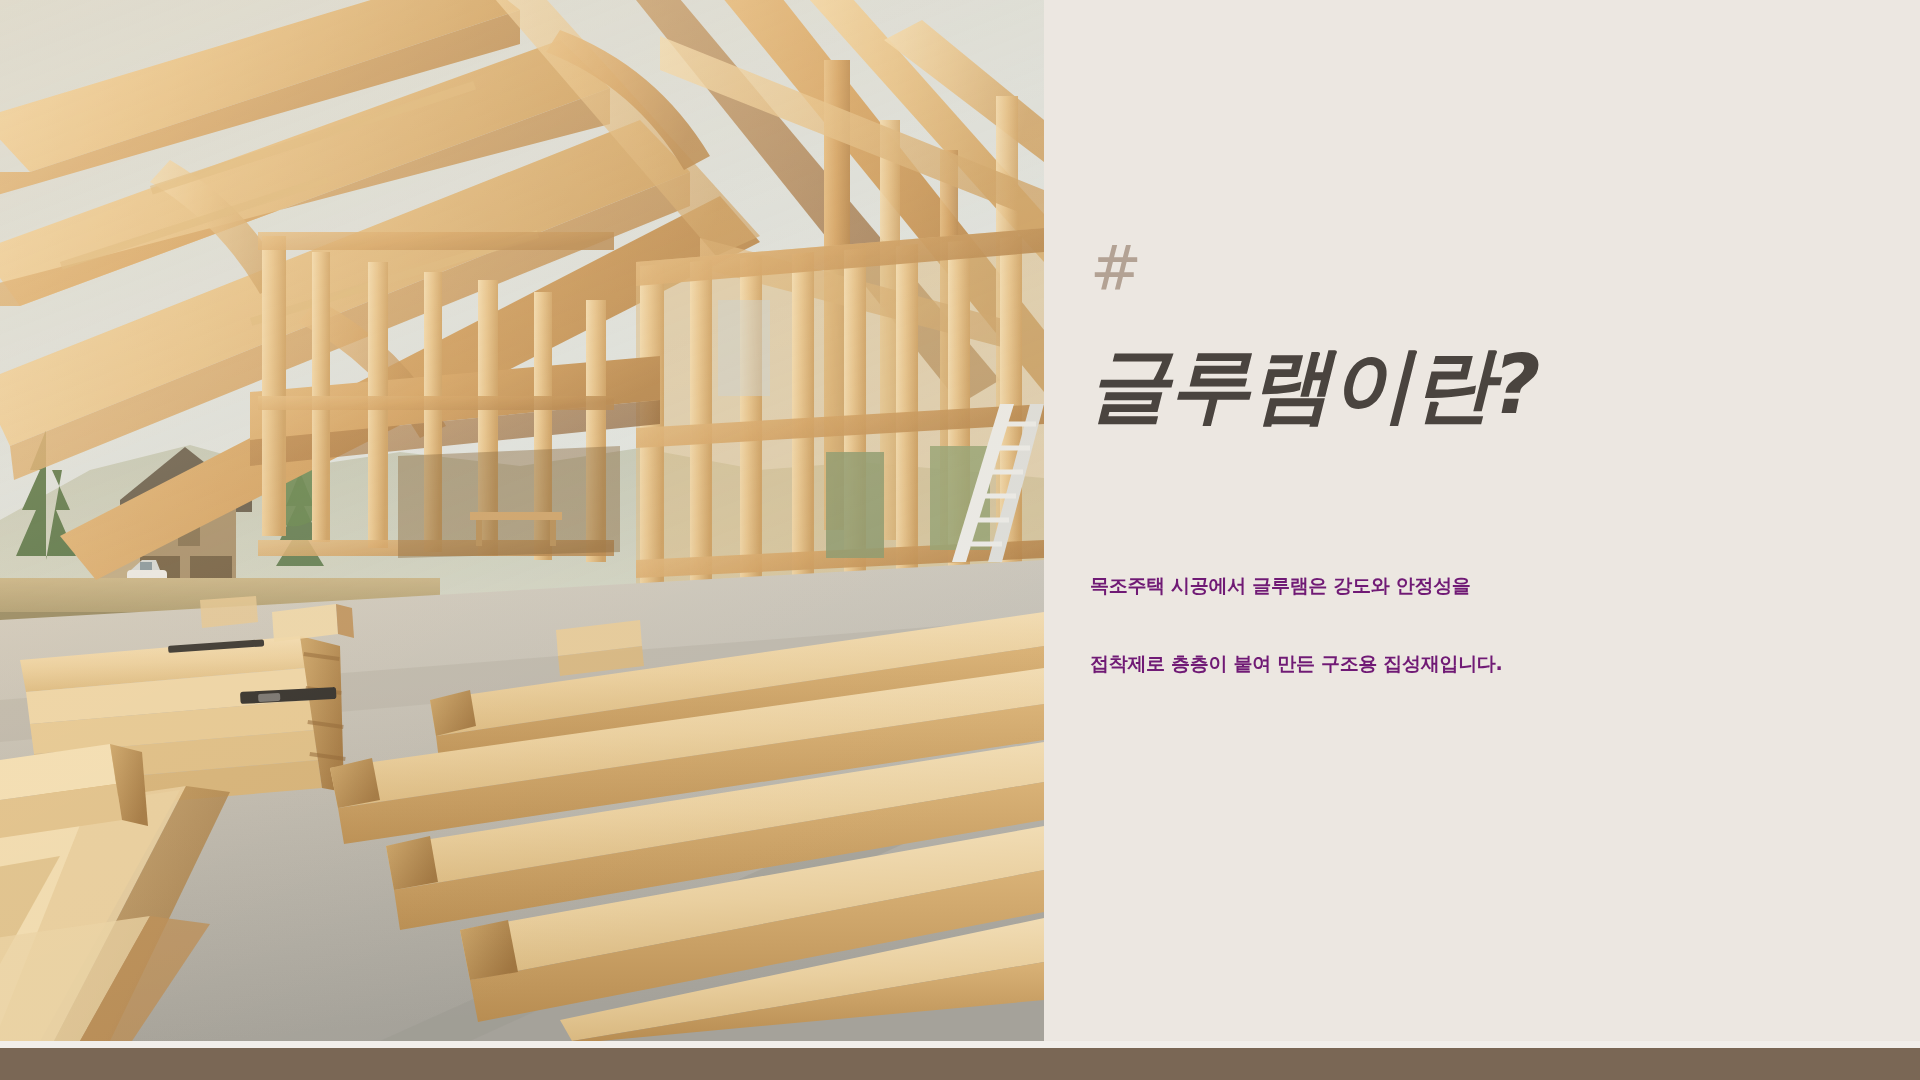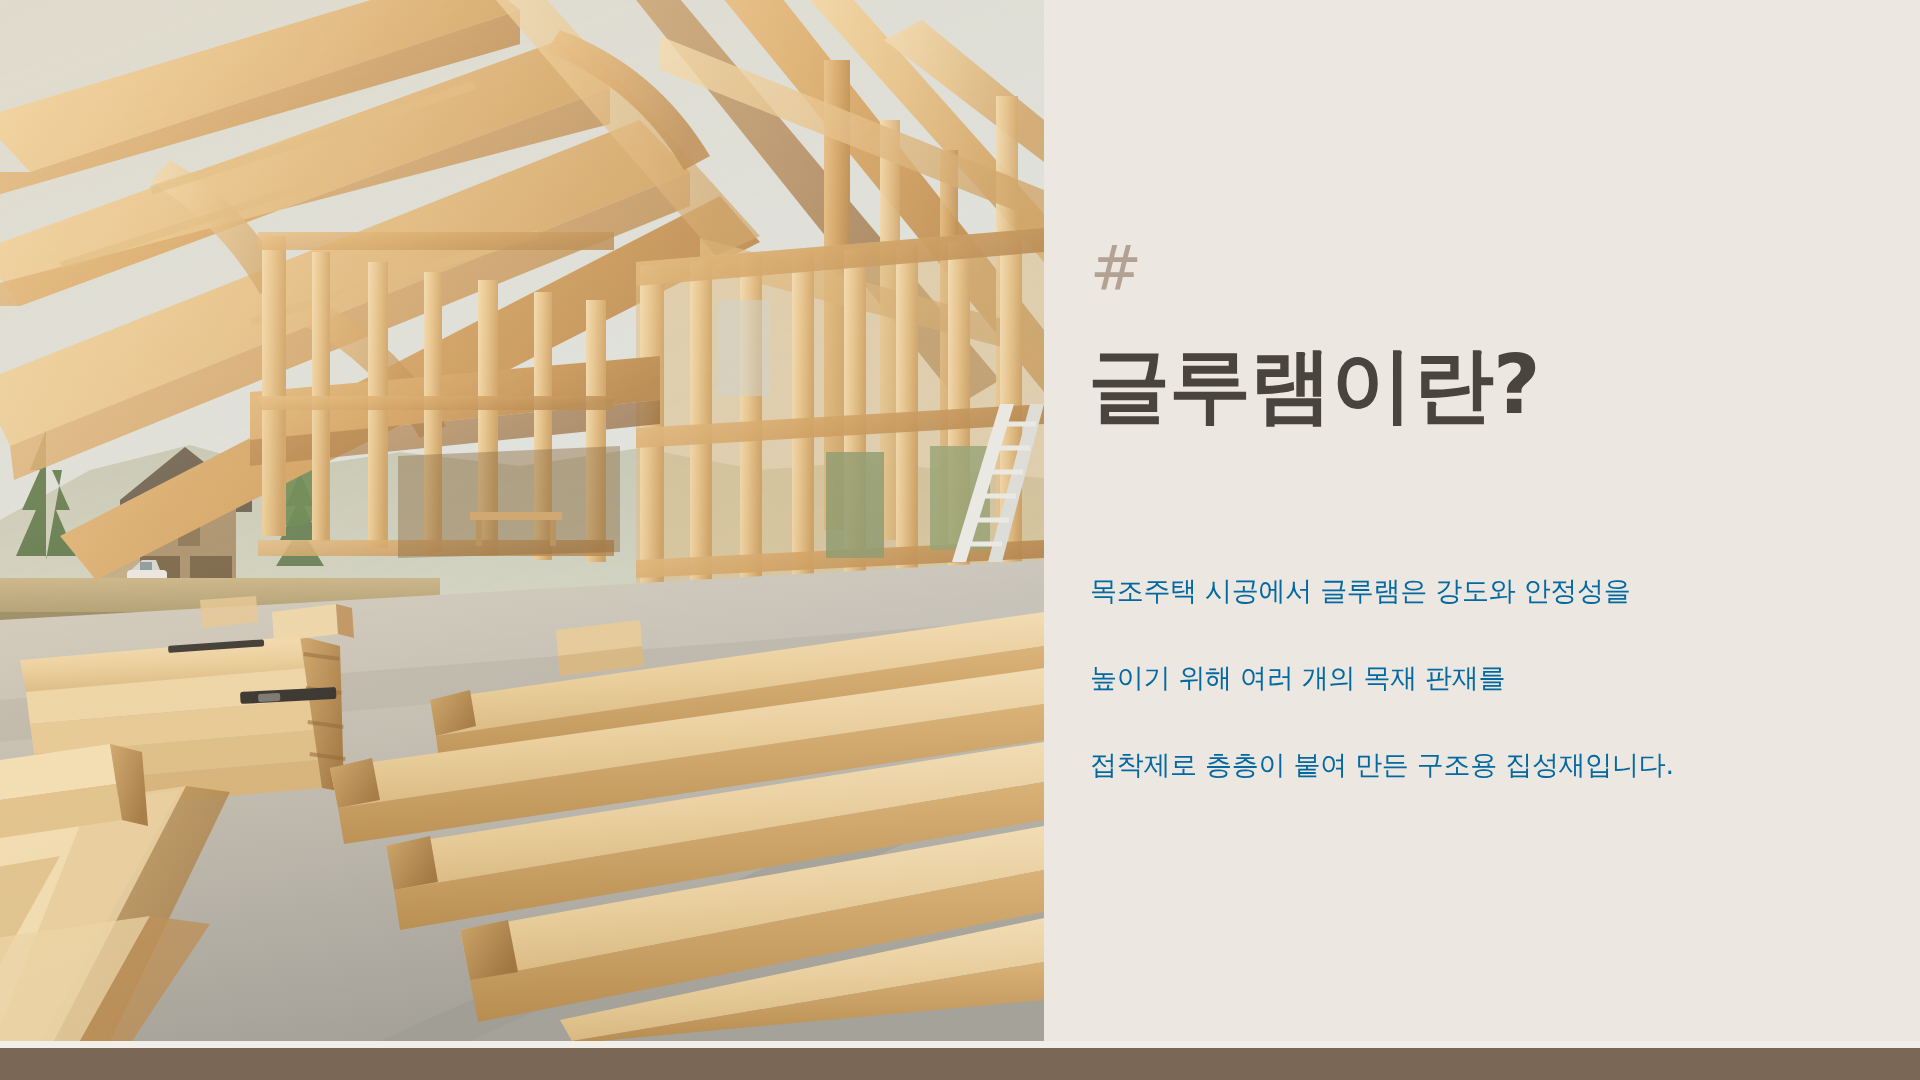--- a/index.html
+++ b/index.html
@@ -64,34 +64,35 @@
     top: 340px;
     width: 800px;
     margin: 0;
     font-size: 82px;
     line-height: 1.1;
     font-weight: 700;
     color: #4a443f;
     letter-spacing: -1px;
     white-space: nowrap;
     font-family: "DejaVu Sans", "Liberation Sans", sans-serif;
+    font-style: italic;
   }
 
   .body-block {
     position: absolute;
     left: 46px;
     top: 575px;
     width: 800px;
   }
   .body-line {
     margin: 0 0 56px 0;
-    font-size: 27px;
+    font-size: 19px;
     line-height: 1.15;
-    font-weight: 400;
-    color: #0369a1;
+    font-weight: 700;
+    color: #701a75;
     letter-spacing: -0.3px;
     white-space: nowrap;
     font-family: "DejaVu Sans", "Liberation Sans", sans-serif;
   }
   .body-line:last-child { margin-bottom: 9px; }
 
   
   .gap-strip {
     position: absolute;
     left: 0;
@@ -382,21 +383,20 @@
   </div>
 
   <div class="text-panel">
 
     <div class="hash-mark">#</div>
 
     <h1 class="slide-title">글루램이란?</h1>
 
     <div class="body-block">
       <p class="body-line">목조주택 시공에서 글루램은 강도와 안정성을</p>
-      <p class="body-line">높이기 위해 여러 개의 목재 판재를</p>
       <p class="body-line">접착제로 층층이 붙여 만든 구조용 집성재입니다.</p>
     </div>
 
   </div>
 
   <div class="gap-strip"></div>
   <div class="bottom-bar"></div>
 
 </div>
 

